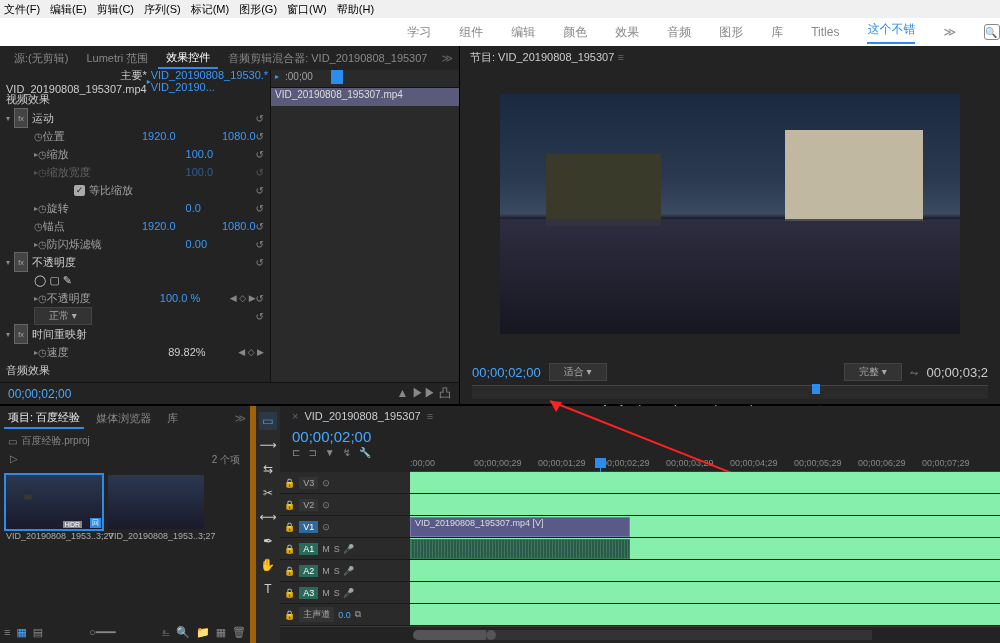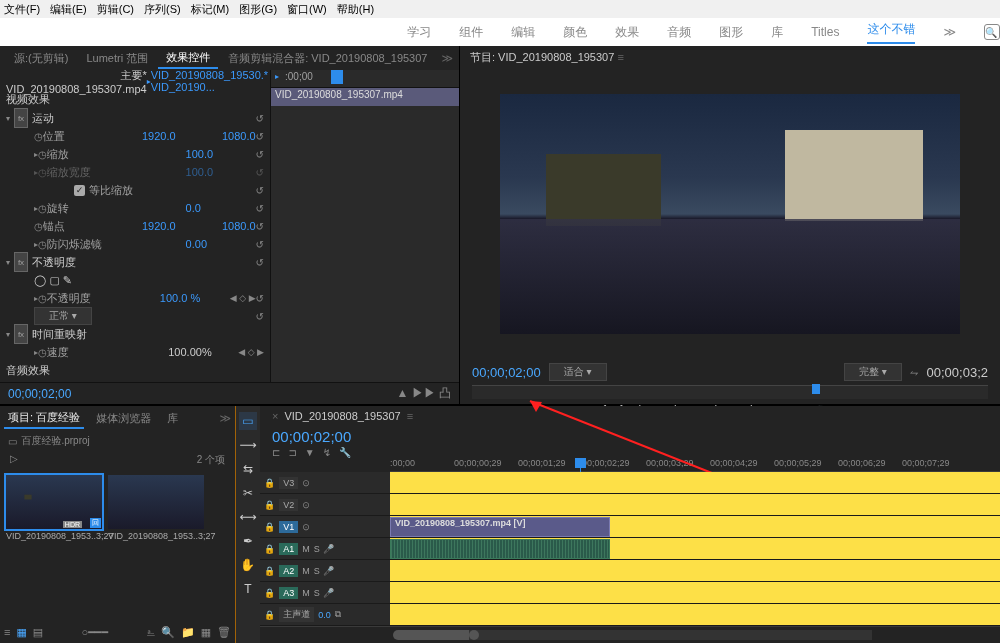--- a/index.html
+++ b/index.html
@@ -47,21 +47,21 @@
 .monitor-ctrl { height:54px; padding:4px 12px; }
 .mc-row1 { display:flex; align-items:center; gap:8px; font-size:11px; }
 .mc-tc { color:#4aa8ff; font-size:13px; }
 .mc-sel { background:#333; border:1px solid #444; color:#aaa; padding:1px 14px; font-size:10px; }
 .mc-scrub { height:14px; margin:4px 0; background:#2a2a2a; position:relative; border-top:1px solid #444; }
 .mc-scrub .ph { position:absolute; left:340px; top:-2px; width:8px; height:10px; background:#2d8ceb; }
 .mc-btns { display:flex; justify-content:center; gap:14px; font-size:12px; color:#ccc; }
 .mc-btns span { cursor:pointer; }
 
 .bottom { display:flex; height:239px; border-top:2px solid #000; }
-.project-panel { width:236px; background:#232323; border-right:1px solid #a16207; display:flex; flex-direction:column; }
+.project-panel { width:256px; background:#232323; border-right:6px solid #a16207; display:flex; flex-direction:column; }
 .pp-tabs { display:flex; padding:2px 4px; gap:8px; font-size:11px; align-items:center; }
 .pp-tabs .pt { padding:2px 4px; color:#888; }
 .pp-tabs .pt.active { color:#eee; border-bottom:2px solid #2d8ceb; }
 .pp-tabs .dd { color:#666; margin-left:auto; }
 .pp-sub { padding:3px 8px; font-size:10px; color:#888; display:flex; align-items:center; gap:4px; }
 .pp-info { text-align:right; padding:2px 10px; font-size:10px; color:#888; }
 .pp-bins { flex:1; display:flex; gap:6px; padding:6px; }
 .bin { width:96px; }
 .bin-thumb { width:96px; height:54px; background:linear-gradient(180deg,#2a3850,#1a1a2a); position:relative; }
 .bin-thumb.sel { outline:2px solid #2d8ceb; }
@@ -86,21 +86,21 @@
 .tl-playhead::before { content:""; position:absolute; top:0; left:-5px; width:11px; height:10px; background:#2d8ceb; }
 
 .tracks { flex:1; position:relative; }
 .track { height:22px; display:flex; align-items:center; border-bottom:1px solid #1a1a1a; }
 .track-hdr { width:130px; display:flex; align-items:center; gap:4px; padding:0 4px; font-size:9px; background:#2a2a2a; height:100%; }
 .track-hdr .lock { color:#888; }
 .track-hdr .tn { background:#333; padding:1px 4px; color:#aaa; }
 .track-hdr .tn.vid { background:#2d6a9a; color:#fff; }
 .track-hdr .tn.aud { background:#2a6a5a; color:#fff; }
 .track-hdr .eye { color:#888; }
-.track-body { flex:1; position:relative; height:100%; background:#fde047;font-weight:bold; }
+.track-body { flex:1; position:relative; height:100%; background:#86efac; }
 .clip { position:absolute; top:1px; left:0; height:20px; background:#5a5a8a; border:1px solid #7a7ab0; font-size:9px; color:#ddd; padding:0 4px; overflow:hidden; }
 .clip.aud { background:#2a5a4a; border-color:#3a7a5a; }
 .clip .wave { position:absolute; inset:0; background:repeating-linear-gradient(90deg,#4a8a6a 0 1px,transparent 1px 3px); opacity:0.6; }
 
 .annotation-arrow { position:absolute; pointer-events:none; }
 .annotation-text { position:absolute; color:#ff2020; font-size:14px; font-weight:bold; }
 
 .tl-foot { height:26px; border-top:1px solid #3a3a3a; display:flex; align-items:center; padding:0 8px; }
 .tl-scroll { flex:1; height:10px; margin:0 120px 0 130px; background:#333; position:relative; }
 .tl-scroll .thumb { position:absolute; left:0; width:15%; height:100%; background:#555; }
@@ -232,21 +232,21 @@
 
         <div class="props-row fx-row">
             <span class="arrow-caret">▾</span>
             <span class="fx-box">fx</span>
             <span style="color:#ccc">时间重映射</span>
           </div>
         <div class="props-row indent2">
             <span class="arrow-caret">▸</span>
             <span class="ic">◷</span>
             <span class="lbl">速度</span>
-            <span class="val" style="color:#ccc">100.00%</span>
+            <span class="val" style="color:#ccc">89.82%</span>
             <span style="color:#888;font-size:9px">◀ ◇ ▶</span>
           </div>
 
         <div class="props-hdr">音频效果</div>
         <div class="props-row fx-row">
             <span style="color:#ccc">音量</span>
           </div>
 
       </div>
       <div class="ec-timeline">

